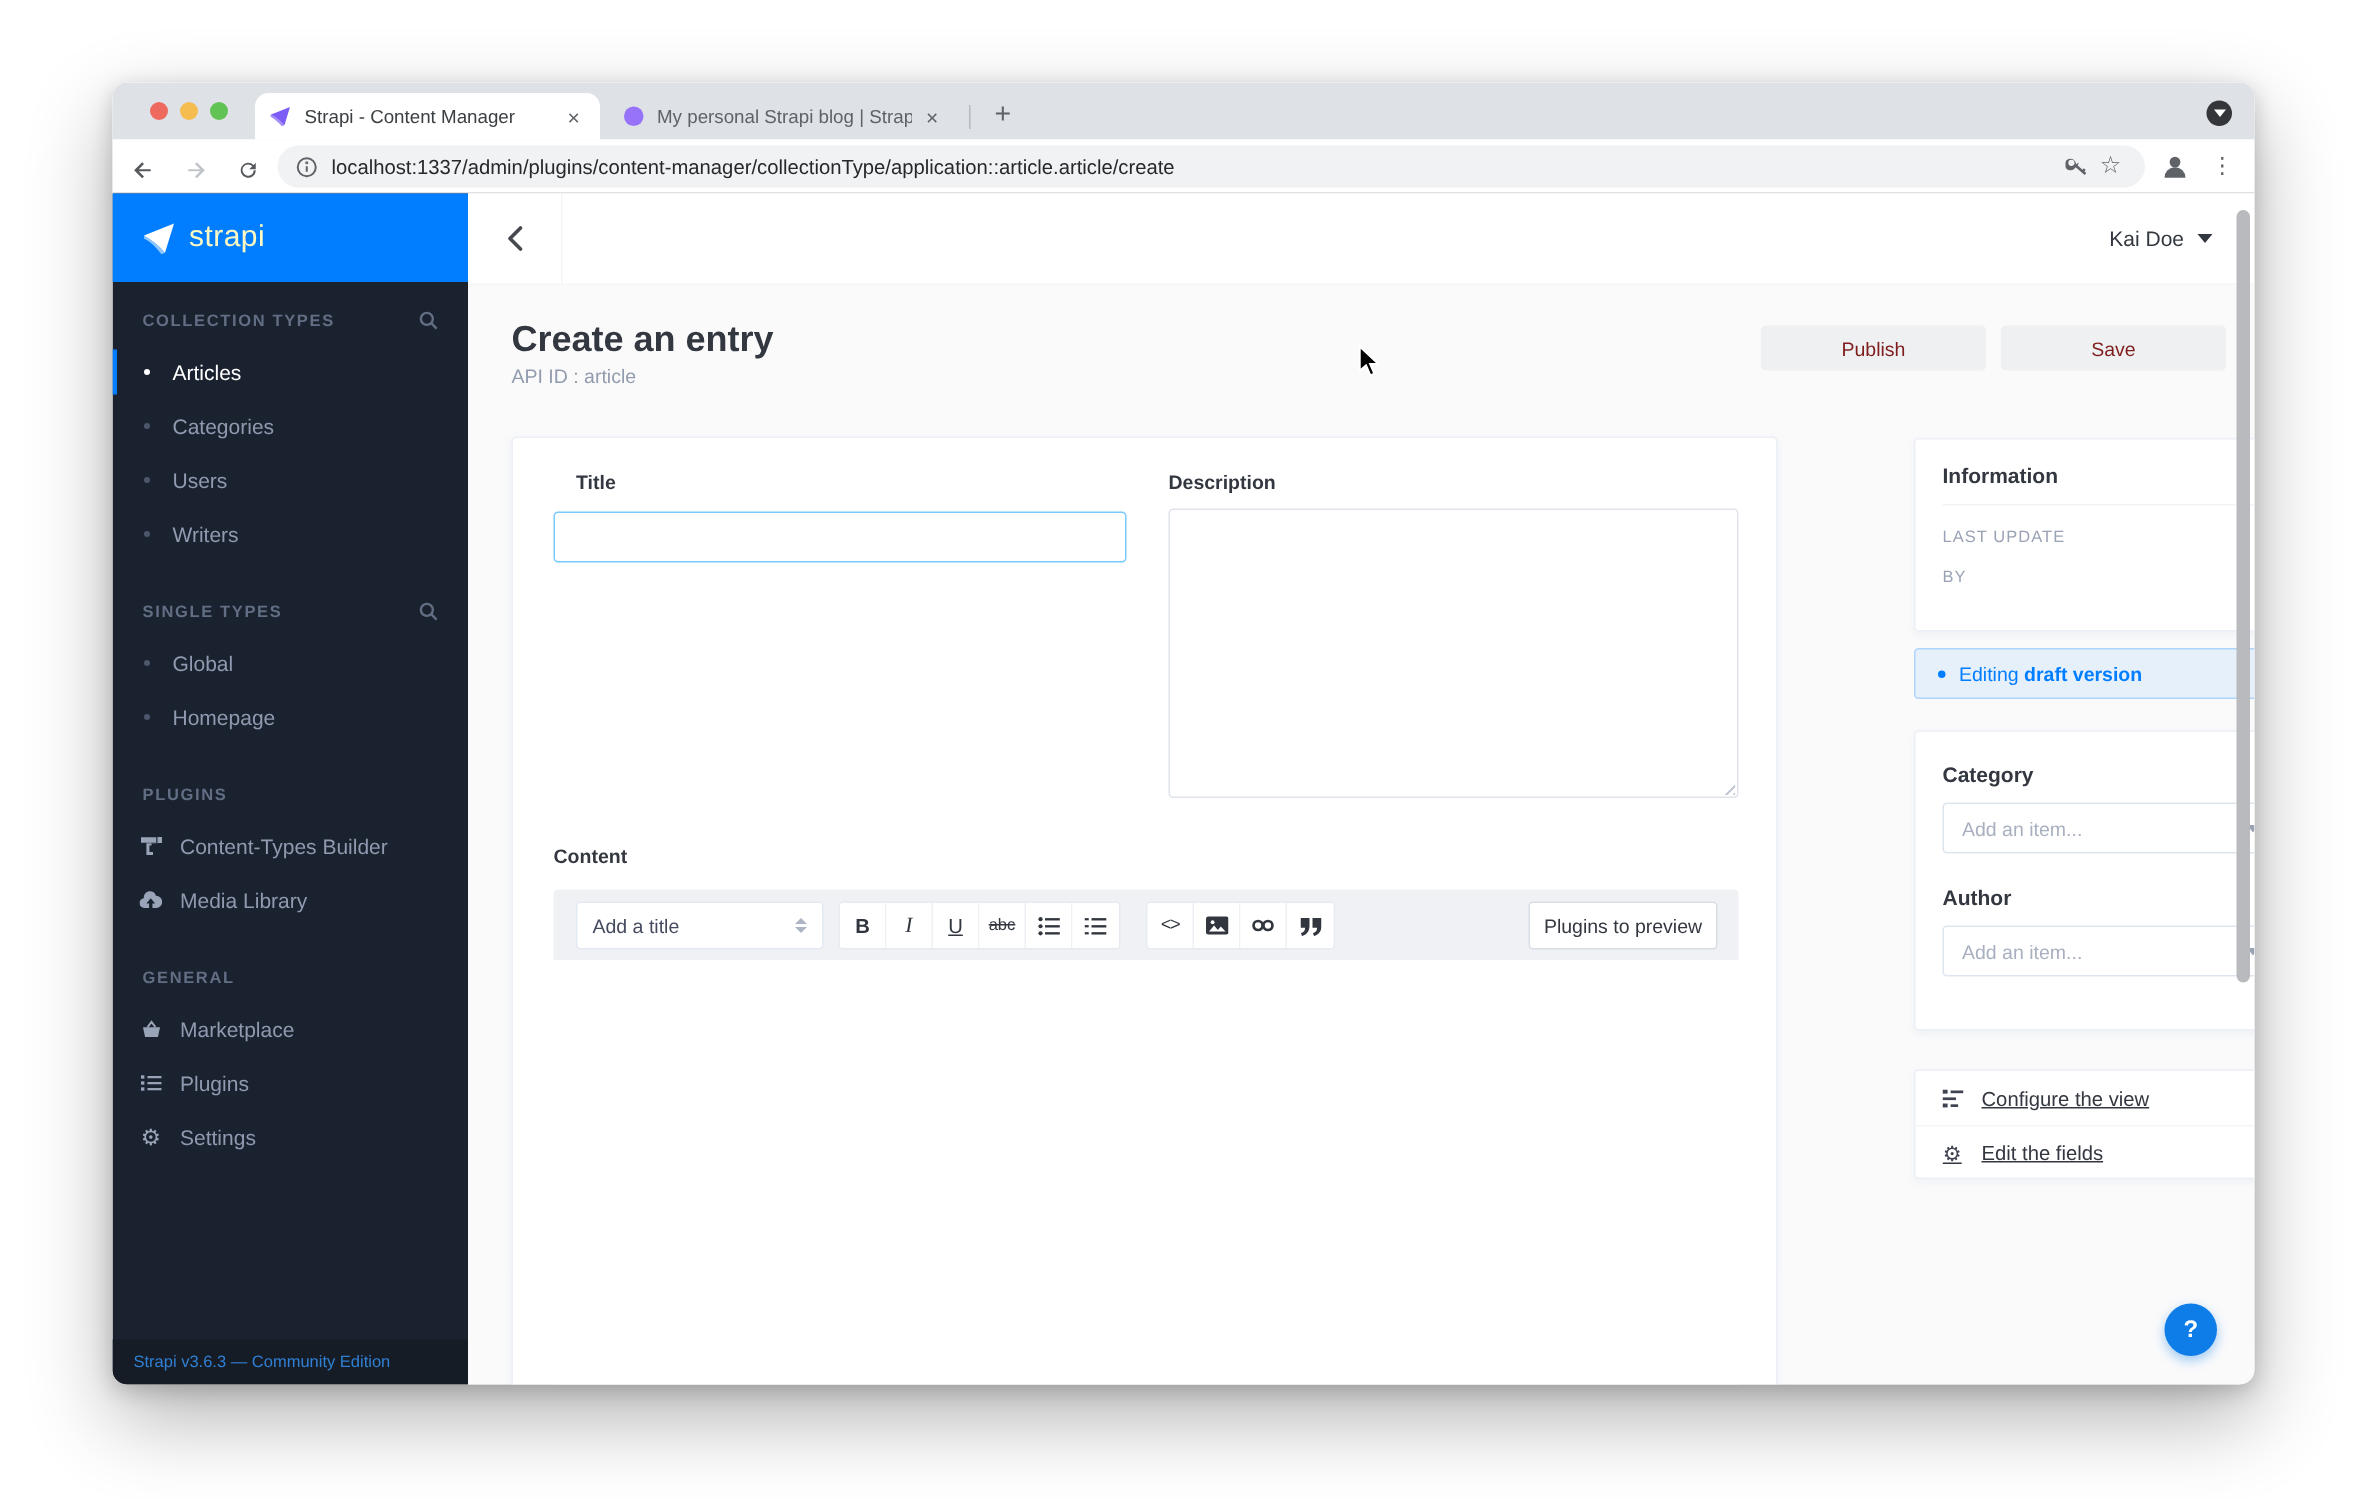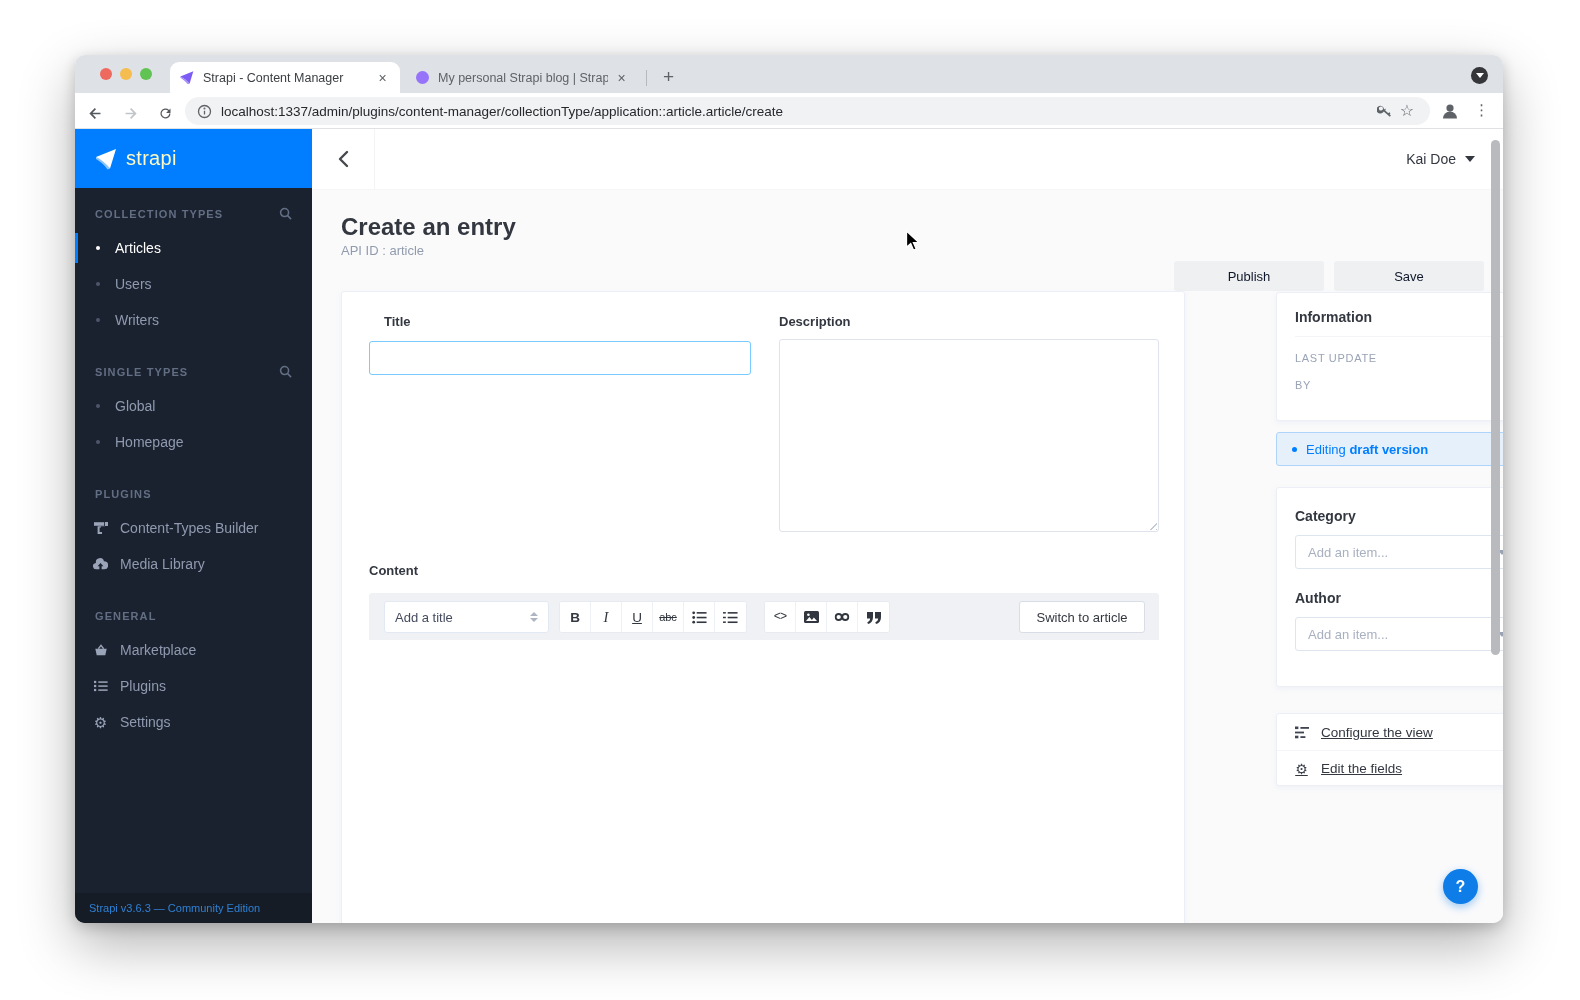--- a/index.html
+++ b/index.html
@@ -60,21 +60,21 @@
 
   
   .main { flex:1; position:relative; background:#fafafb; overflow:hidden; }
   .topbar { height:61px; background:#fff; border-bottom:1px solid #f6f6f7; display:flex; align-items:center; }
   .backbtn { width:63px; height:100%; display:flex; align-items:center; justify-content:center; border-right:1px solid #f3f4f6; cursor:pointer; }
   .usermenu { margin-left:auto; margin-right:28px; display:flex; align-items:center; gap:9px; font-size:14px; color:#333740; cursor:pointer; }
   .caret { width:0; height:0; border-left:5px solid transparent; border-right:5px solid transparent; border-top:6px solid #333740; }
 
   .page-title { position:absolute; left:29px; top:84px; font-size:24px; font-weight:700; color:#333740; }
   .page-sub { position:absolute; left:29px; top:114px; font-size:13px; color:#919bae; }
-  .btn-dis { position:absolute; top:88px; width:150px; height:30px; background:#eff0f1; border:none; border-radius:3px; font-size:13px; color:#0f172a; font-family:inherit;margin-top:44px; }
+  .btn-dis { position:absolute; top:88px; width:150px; height:30px; background:#eff0f1; border:none; border-radius:3px; font-size:13px; color:#7f1d1d; font-family:inherit; }
   .btn-publish { left:862px; }
   .btn-save { left:1022px; }
 
   
   .card { background:#fff; border:1px solid #eceff5; border-radius:3px; box-shadow:0 2px 4px rgba(227,233,243,.5); }
   .form-card { position:absolute; left:29px; top:162px; width:844px; height:660px; }
   .f-label { position:absolute; font-size:13px; font-weight:600; color:#333740; }
   .inp-title { position:absolute; left:27px; top:49px; width:382px; height:34px; border:1px solid #78caff; border-radius:3px; background:#fff; font-family:inherit; font-size:13px; padding:0 10px; outline:none; }
   .txt-desc { position:absolute; left:437px; top:47px; width:380px; height:193px; border:1px solid #dfe3ec; border-radius:3px; background:#fff; resize:none; outline:none; }
   .txt-desc::after { content:""; position:absolute; }
@@ -221,20 +221,24 @@
                   <path d="M9.3 9.3 13 13"></path>
                 </svg>
               </span>
           </div>
           <div class="side-item active">
               <span class="bullet"></span>
               <span>Articles</span>
             </div>
           <div class="side-item">
               <span class="bullet"></span>
+              <span>Categories</span>
+            </div>
+          <div class="side-item">
+              <span class="bullet"></span>
               <span>Users</span>
             </div>
           <div class="side-item">
               <span class="bullet"></span>
               <span>Writers</span>
             </div>
         </div>
 
         <div class="side-sec">
           <div class="side-head">
@@ -394,21 +398,21 @@
                   <circle cx="11.3" cy="8" r="3"></circle>
                 </svg>
               </span>
             <span class="ed-btn">
                 <svg width="14" height="13" viewBox="0 0 14 13" fill="#32373f">
                   <path d="M0 1h6v5.2C6 10 4 12.2 1 13l-.7-1.8C2.2 10.5 3.1 9.3 3.1 7.5H0z"></path>
                   <path d="M8 1h6v5.2c0 3.8-2 6-5 6.8l-.7-1.8c1.9-.7 2.8-1.9 2.8-3.7H8z"></path>
                 </svg>
               </span>
           </div>
-          <button class="btn-preview">Switch to article</button>
+          <button class="btn-preview">Plugins to preview</button>
         </div>
         <div class="ed-body"></div>
       </div>
 
       <div class="card panel info-card">
         <div class="info-title">Information</div>
         <div class="info-row">
           <span class="info-lab">LAST UPDATE</span>
           <span class="info-val">-</span>
         </div>

